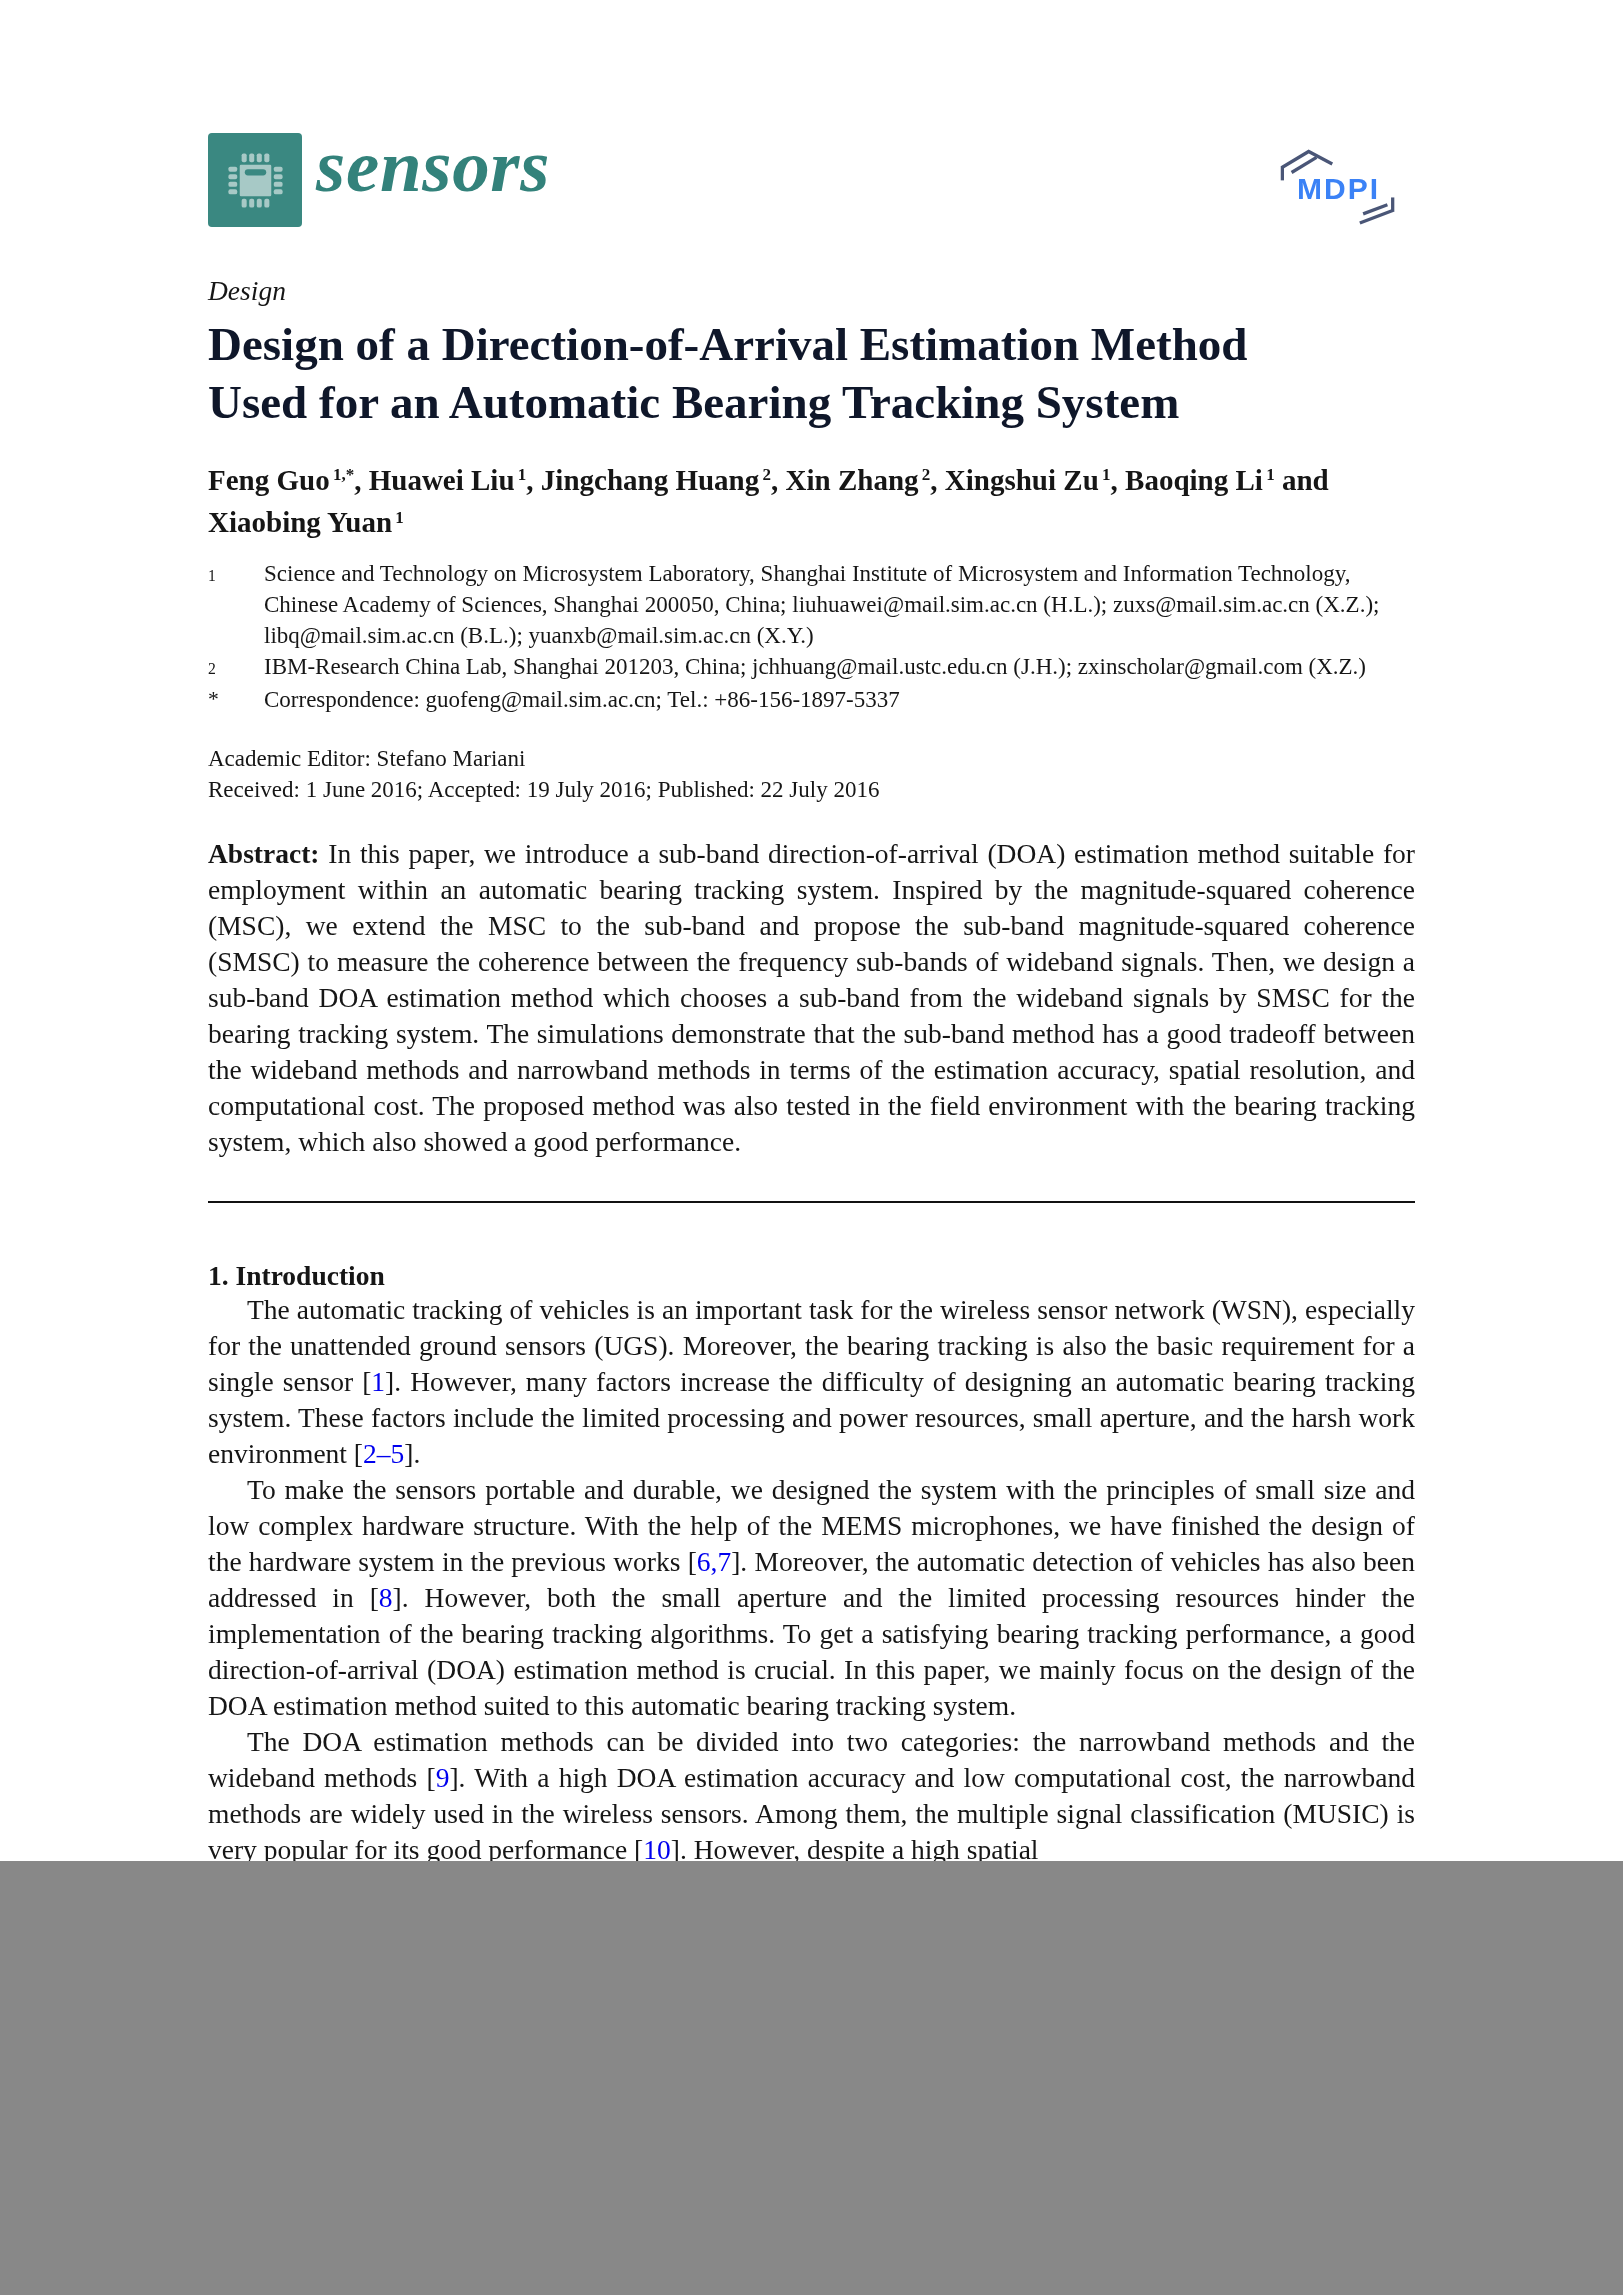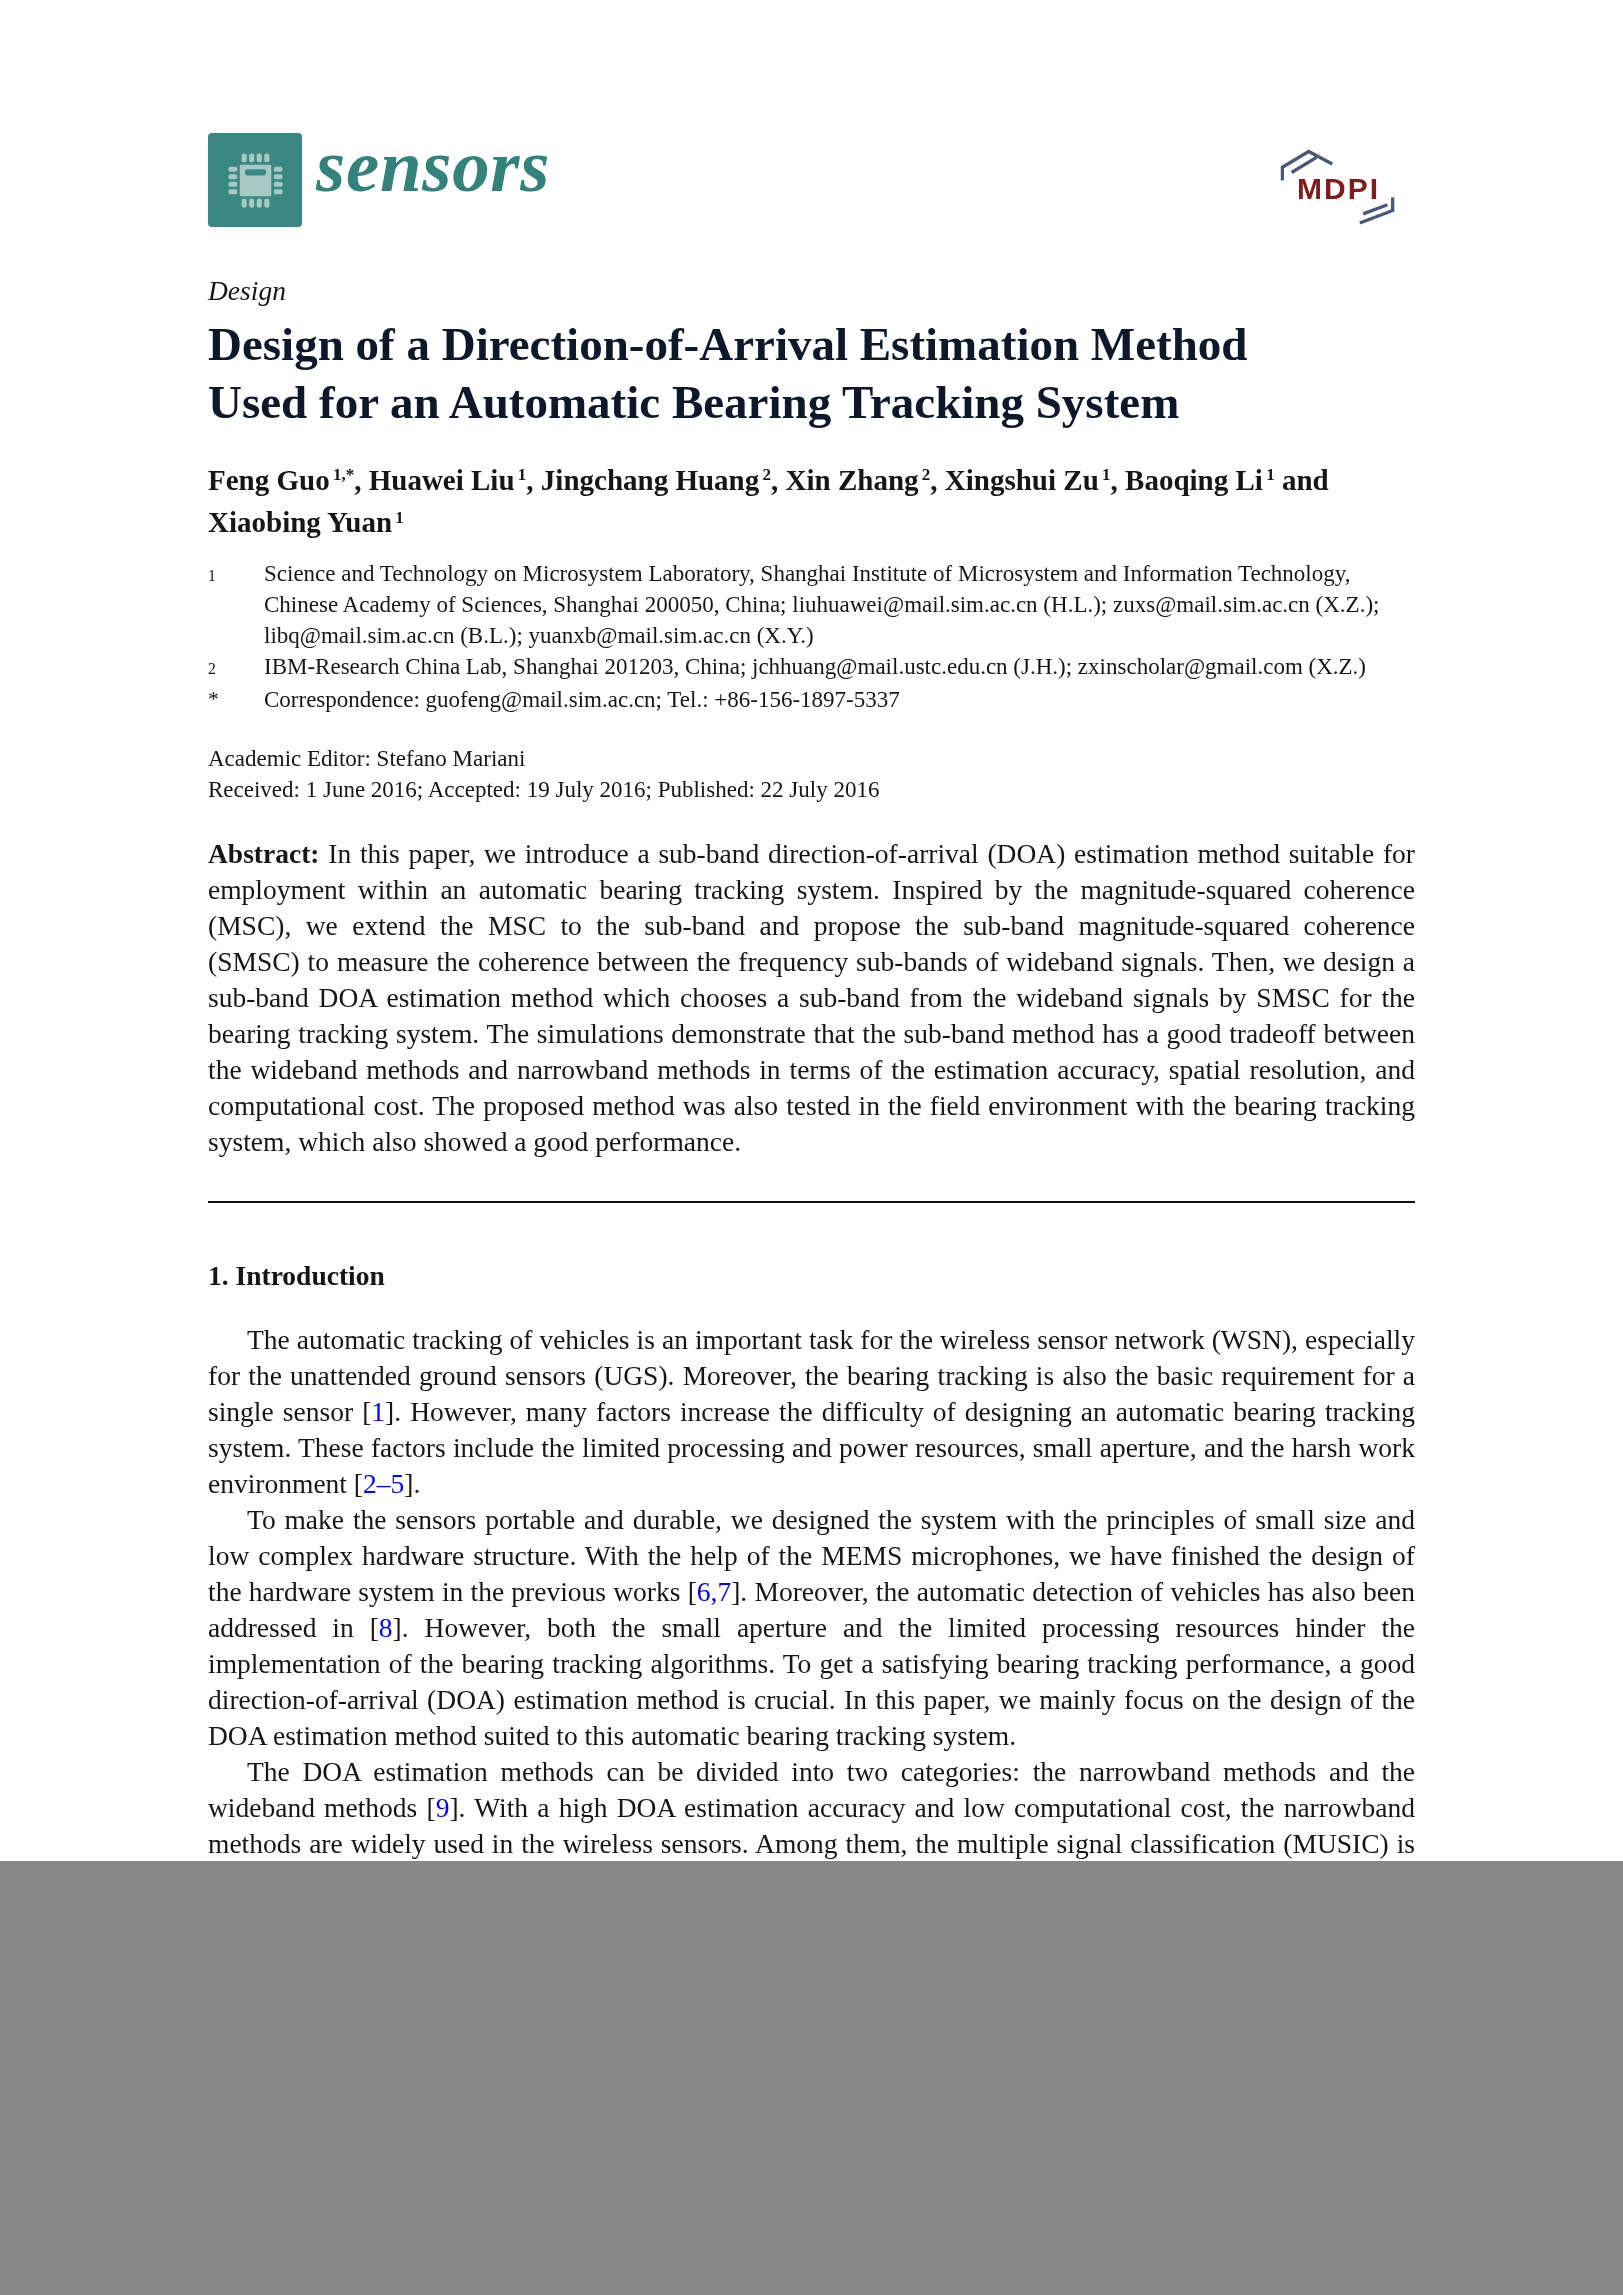--- a/index.html
+++ b/index.html
@@ -25,21 +25,21 @@
     font-size: 75px; line-height: 75px;
     font-style: italic; font-weight: bold;
     color: #33827B; letter-spacing: 0.7px;
   }
   .mdpi-logo { position: absolute; right: 208px; top: 137px; width: 151px; height: 92px; }
   .mdpi-logo svg { position: absolute; left: 0; top: 0; }
   .mdpi-text {
     position: absolute; left: 33px; top: 35px;
     font-family: "Liberation Sans", sans-serif;
     font-size: 30px; font-weight: bold; letter-spacing: 2px;
-    color: #7f1d1d;
+    color: #3b82f6;
   }
   
   .content { margin: 0 208px; width: 1207px; }
   .article-type { margin-top: 38px; font-style: italic; font-size: 27.5px; line-height: 33px; }
   h1.title {
     margin: 7.9px 0 0 0; font-size: 47px; line-height: 58px;
     font-weight: bold; color: #0f172a;
   }
   .authors { margin-top: 25px; font-size: 29px; line-height: 38px; font-weight: bold; }
   .au-sup { font-size: 17px; vertical-align: 9.8px; margin-left: 3.3px; font-weight: bold; }
@@ -48,21 +48,21 @@
   .aff-marker { width: 56px; flex: 0 0 56px; font-size: 15.7px; padding-top: 2px; }
   .aff-row:nth-child(3) .aff-marker { font-size: 21.6px; padding-top: 0; }
   .aff-text { flex: 1; }
   .editorial { margin-top: 27.5px; font-size: 23px; line-height: 31px; }
   .abstract { margin: 31px 0 0 0; font-size: 27.5px; line-height: 36px; text-align: justify; text-align-last: left; }
   .keywords { margin: 30px 0 0 0; font-size: 27.5px; line-height: 36px; text-align: justify; text-align-last: left; }
   .lbl { font-weight: bold; }
   hr.rule { margin: 41px 0 0 0; border: none; border-top: 2px solid #111; }
   h2.sec { margin: 56px 0 0 0; font-size: 27.5px; line-height: 33px; font-weight: bold; }
   p.body { margin: 0; font-size: 27.5px; line-height: 36px; text-align: justify; text-align-last: left; }
-  p.body.first { margin-top: 30px; }
+  p.body.first { }
   p.body.indent { text-indent: 39px; }
   a.cite { color: #0000EE; text-decoration: none; cursor: pointer; }
   
   .pfooter {
     position: absolute; left: 208px; right: 208px; top: 2165px;
     display: flex; justify-content: flex-start;
     font-size: 23px; line-height: 29px;
   }
 </style>
 </head>

